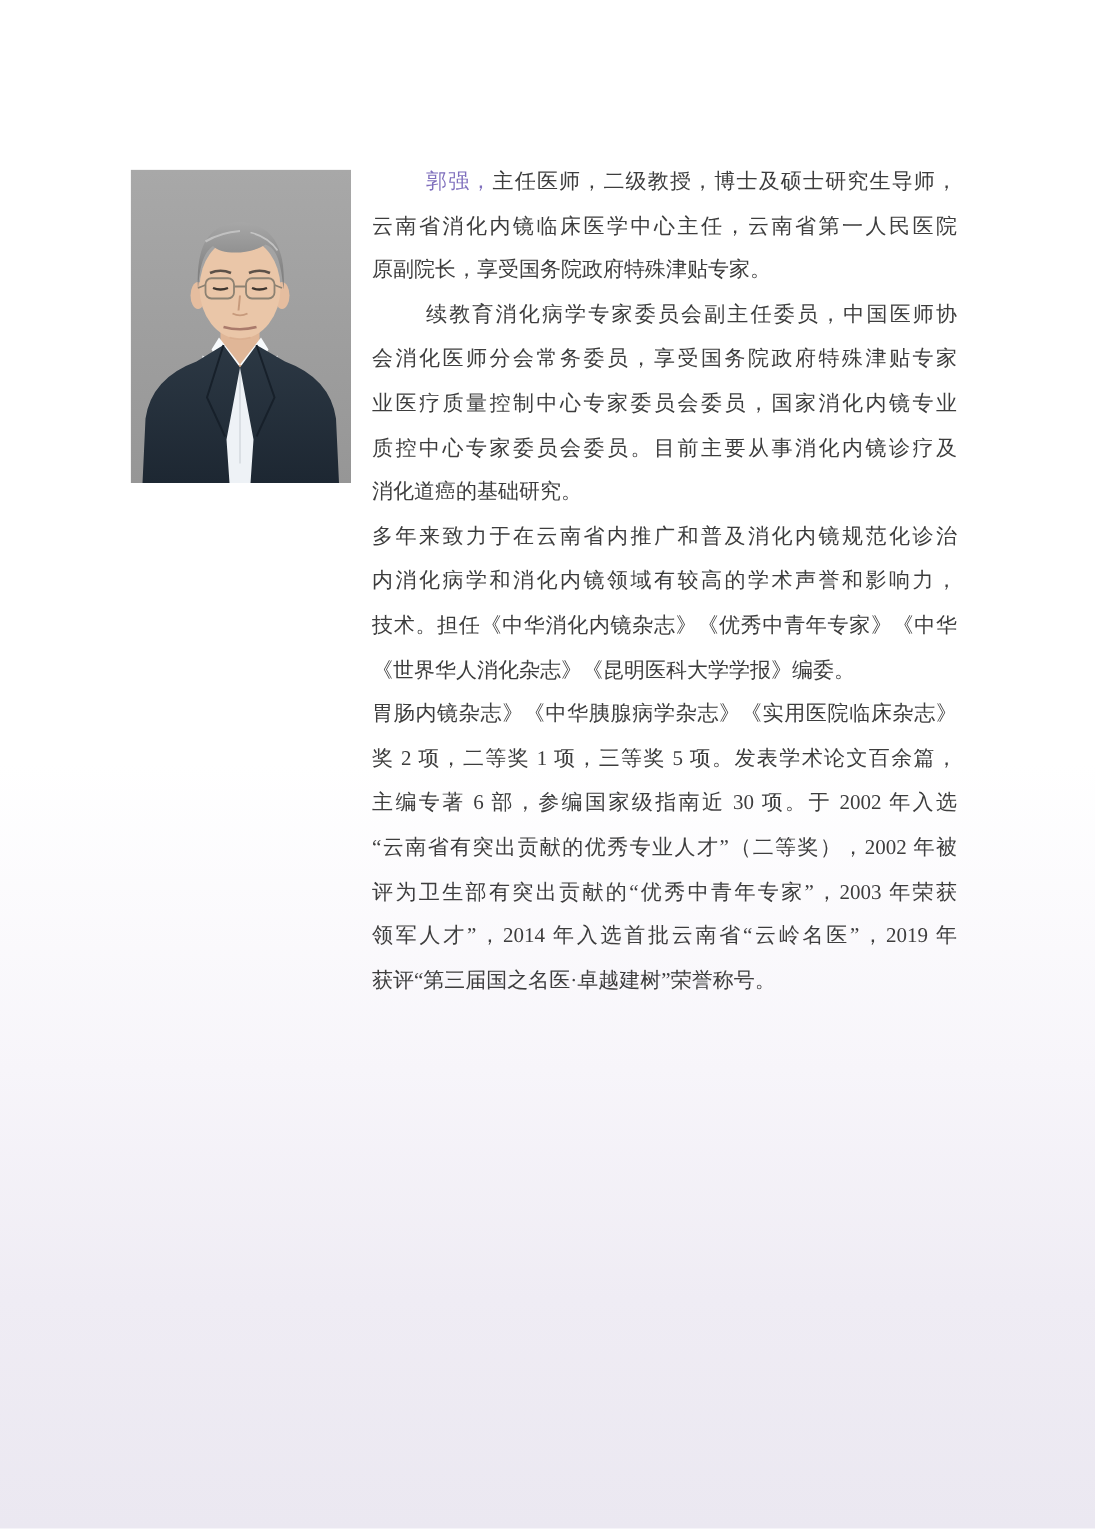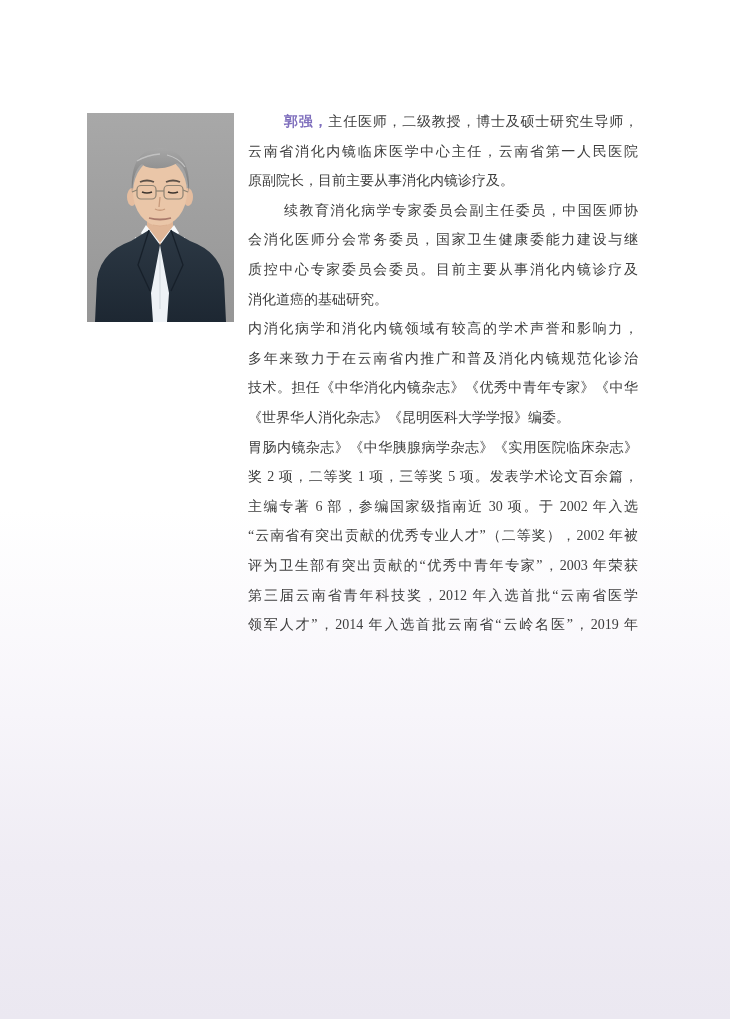--- a/index.html
+++ b/index.html
@@ -23,21 +23,21 @@
   }
   .line{
     line-height:29.6px;height:29.6px;
     text-align:justify;
     text-align-last:justify;
     text-justify:inter-character;
     white-space:nowrap;
   }
   .line.first{text-indent:36px;}
   .line.plast{text-align-last:left;}
-  .doctor-name{font-weight:bold;}
+  .doctor-name{font-weight:normal;}
 </style>
 </head>
 <body>
 
 <div class="page">
 
   <div class="photo">
     <svg width="147" height="209" viewBox="0 0 147 209" xmlns="http://www.w3.org/2000/svg">
       <defs>
         <linearGradient id="bgG" x1="0" y1="0" x2="0" y2="1">
@@ -91,31 +91,32 @@
       <path d="M8,209 L10,166 Q14,139 44,128 L62,117 L73,132 L64,180 L66,209 Z" fill="url(#suitG)"></path>
       <path d="M139,209 L137,166 Q133,139 103,128 L84,117 L73,132 L82,180 L80,209 Z" fill="url(#suitG)"></path>
       <path d="M62,117 L51,152 L63,178" stroke="#17202a" stroke-width="1.3" fill="none"></path>
       <path d="M84,117 L96,152 L84,178" stroke="#17202a" stroke-width="1.3" fill="none"></path>
     </svg>
   </div>
 
   <div class="bio-col" style="color: rgb(61, 61, 61);">
       <div class="line first"><span class="doctor-name" style="color: rgb(127, 111, 189);">郭强，</span>主任医师，二级教授，博士及硕士研究生导师，</div>
       <div class="line">云南省消化内镜临床医学中心主任，云南省第一人民医院</div>
-      <div class="line plast">原副院长，目前主要从事消化内镜诊疗及。</div>
+      <div class="line plast">原副院长，享受国务院政府特殊津贴专家。</div>
       <div class="line first">续教育消化病学专家委员会副主任委员，中国医师协</div>
-      <div class="line">会消化医师分会常务委员，国家卫生健康委能力建设与继</div>
+      <div class="line">会消化医师分会常务委员，享受国务院政府特殊津贴专家</div>
+      <div class="line">业医疗质量控制中心专家委员会委员，国家消化内镜专业</div>
       <div class="line">质控中心专家委员会委员。目前主要从事消化内镜诊疗及</div>
       <div class="line plast">消化道癌的基础研究。</div>
+      <div class="line">多年来致力于在云南省内推广和普及消化内镜规范化诊治</div>
       <div class="line">内消化病学和消化内镜领域有较高的学术声誉和影响力，</div>
-      <div class="line">多年来致力于在云南省内推广和普及消化内镜规范化诊治</div>
       <div class="line">技术。担任《中华消化内镜杂志》《优秀中青年专家》《中华</div>
       <div class="line plast">《世界华人消化杂志》《昆明医科大学学报》编委。</div>
       <div class="line">胃肠内镜杂志》《中华胰腺病学杂志》《实用医院临床杂志》</div>
       <div class="line">奖 2 项，二等奖 1 项，三等奖 5 项。发表学术论文百余篇，</div>
       <div class="line">主编专著 6 部，参编国家级指南近 30 项。于 2002 年入选</div>
       <div class="line">“云南省有突出贡献的优秀专业人才”（二等奖），2002 年被</div>
       <div class="line">评为卫生部有突出贡献的“优秀中青年专家”，2003 年荣获</div>
-      <div class="line">第三届云南省青年科技奖，2012 年入选首批“云南省医学</div>
       <div class="line">领军人才”，2014 年入选首批云南省“云岭名医”，2019 年</div>
+      <div class="line plast">获评“第三届国之名医·卓越建树”荣誉称号。</div>
     </div>
 
 </div>
 
 </body></html>

